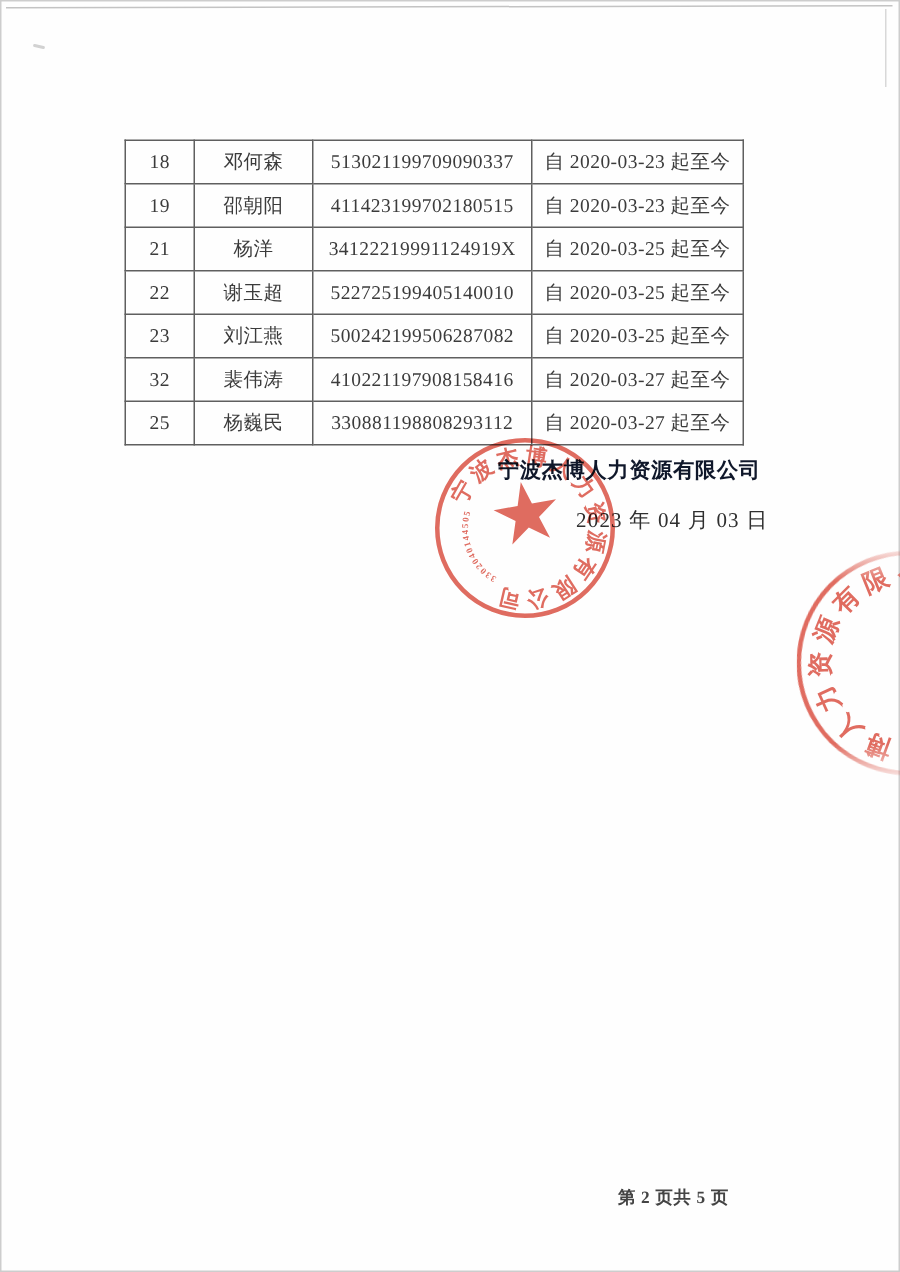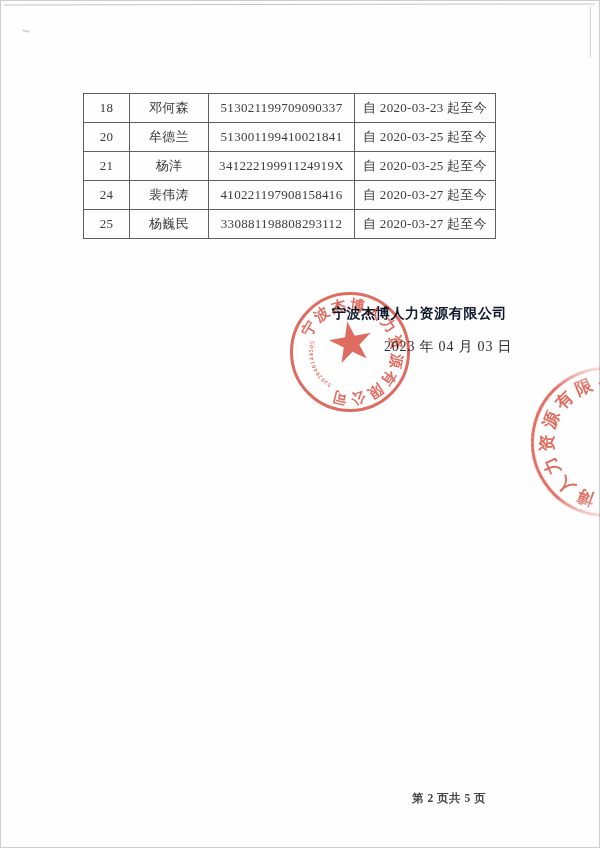--- a/index.html
+++ b/index.html
@@ -100,33 +100,45 @@
         <col style="width:141px">
     </colgroup>
     <tbody id="roster-body">
         <tr>
           <td class="c-no">18</td>
           <td class="c-name">邓何森</td>
           <td class="c-id">513021199709090337</td>
           <td class="c-period">自 2020-03-23 起至今</td>
         </tr>
         <tr>
-          <td class="c-no">20</td>
-          <td class="c-name">牟德兰</td>
-          <td class="c-id">513001199410021841</td>
-          <td class="c-period">自 2020-03-25 起至今</td>
+          <td class="c-no">19</td>
+          <td class="c-name">邵朝阳</td>
+          <td class="c-id">411423199702180515</td>
+          <td class="c-period">自 2020-03-23 起至今</td>
         </tr>
         <tr>
           <td class="c-no">21</td>
           <td class="c-name">杨洋</td>
           <td class="c-id">34122219991124919X</td>
           <td class="c-period">自 2020-03-25 起至今</td>
         </tr>
         <tr>
-          <td class="c-no">24</td>
+          <td class="c-no">22</td>
+          <td class="c-name">谢玉超</td>
+          <td class="c-id">522725199405140010</td>
+          <td class="c-period">自 2020-03-25 起至今</td>
+        </tr>
+        <tr>
+          <td class="c-no">23</td>
+          <td class="c-name">刘江燕</td>
+          <td class="c-id">500242199506287082</td>
+          <td class="c-period">自 2020-03-25 起至今</td>
+        </tr>
+        <tr>
+          <td class="c-no">32</td>
           <td class="c-name">裴伟涛</td>
           <td class="c-id">410221197908158416</td>
           <td class="c-period">自 2020-03-27 起至今</td>
         </tr>
         <tr>
           <td class="c-no">25</td>
           <td class="c-name">杨巍民</td>
           <td class="c-id">330881198808293112</td>
           <td class="c-period">自 2020-03-27 起至今</td>
         </tr>

